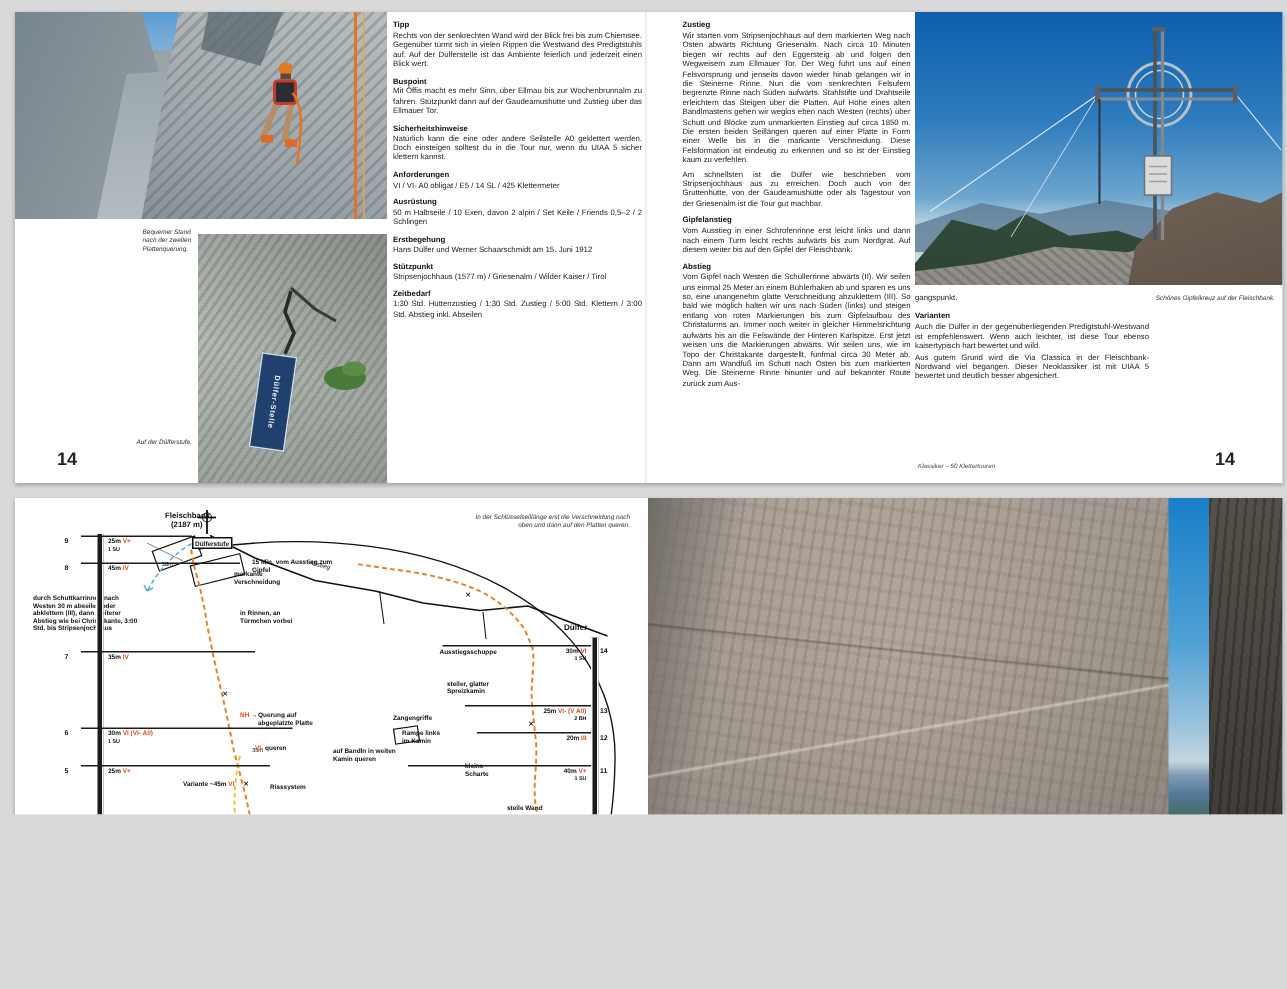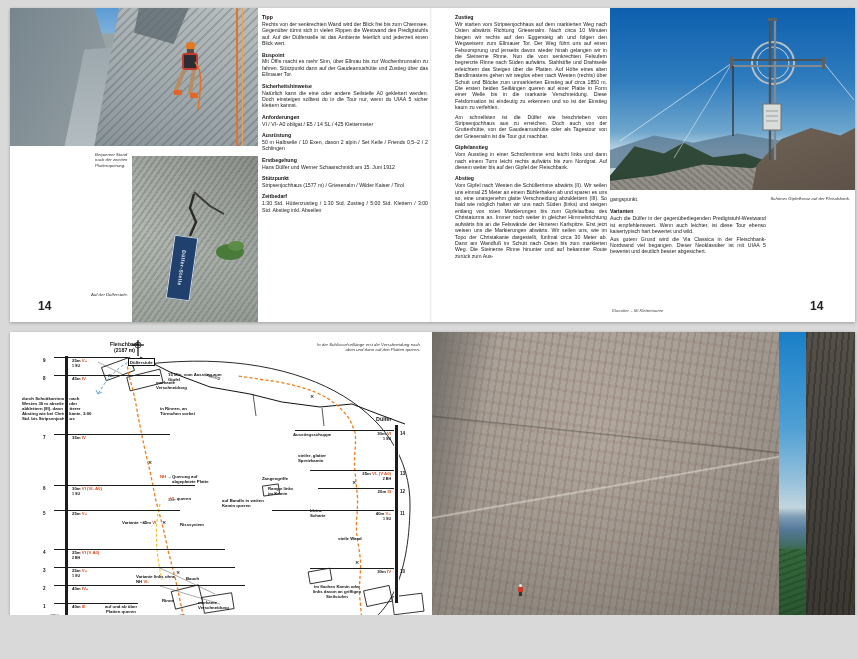--- a/index.html
+++ b/index.html
@@ -1,16 +1,16 @@
 <!DOCTYPE html>
 <html><head>
 <meta charset="utf-8">
 <style>
   html,body{margin:0;padding:0;background:#d9d9d9;}
-  .canvas{position:relative;width:858px;height:615px;background:#d9d9d9;overflow:hidden;
+  .canvas{position:relative;width:858px;height:543px;background:#d9d9d9;overflow:hidden;
           font-family:"Liberation Sans",sans-serif;color:#1f1f1f;}
   .abs{position:absolute;}
   .spread{position:absolute;left:10px;width:845px;background:#fff;box-shadow:0 1px 3px rgba(0,0,0,.28);}
   .seam{position:absolute;top:0;bottom:0;width:2px;background:linear-gradient(90deg,rgba(0,0,0,.10),rgba(0,0,0,0));}
   
   .col{position:absolute;font-size:5.2px;line-height:6.4px;text-align:justify;color:#222;}
   .sec{margin-bottom:5px;}
   .sec h4{margin:0 0 .5px 0;font-size:5.2px;line-height:6.4px;font-weight:bold;color:#111;}
   .sec p{margin:0 0 3px 0;}
   .cap{position:absolute;font-style:italic;font-size:4.3px;line-height:5.4px;color:#333;}

